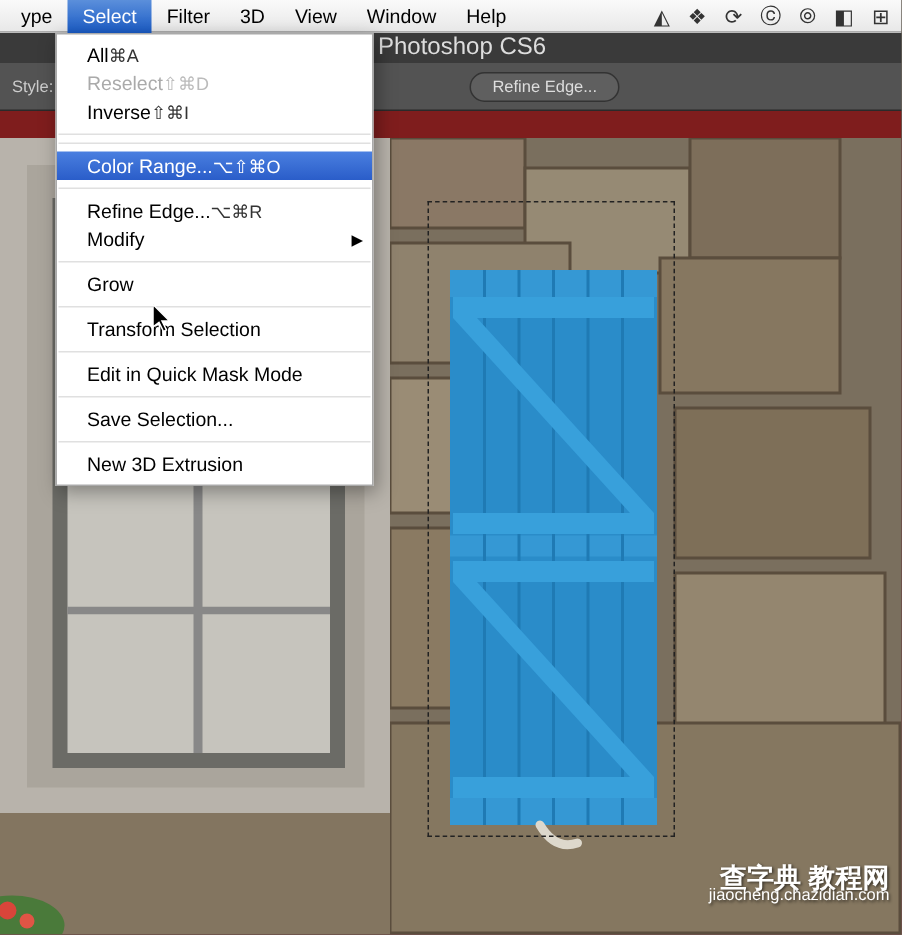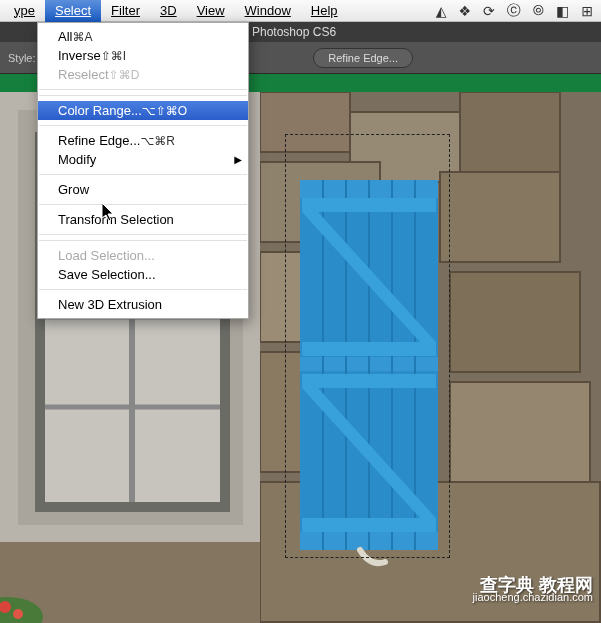--- a/index.html
+++ b/index.html
@@ -24,21 +24,20 @@
       position: relative;
       z-index: 100;
     }
     .menubar-item {
       padding: 3px 10px;
       font-size: 13px;
       color: #000;
       cursor: default;
       height: 22px;
       line-height: 16px;
-      text-decoration: underline;
     }
     .menubar-item.active {
       background: linear-gradient(#5b8fdb, #1a5bc5);
       color: #fff;
     }
     .menubar-icons {
       margin-left: auto;
       display: flex;
       align-items: center;
       gap: 12px;
@@ -47,21 +46,21 @@
     .menubar-icon {
       font-size: 14px;
       color: #333;
     }
     
     
     .app-titlebar {
       height: 20px;
       background: #3a3a3a;
       color: #ddd;
-      font-size: 12px;
+      font-size: 16px;
       display: flex;
       align-items: center;
       padding-left: 252px;
     }
     
     
     .options-bar {
       height: 32px;
       background: #535353;
       border-bottom: 1px solid #2a2a2a;
@@ -84,21 +83,21 @@
       margin-right: 180px;
     }
     
     
     .canvas-area {
       position: absolute;
       top: 74px;
       left: 0;
       right: 0;
       bottom: 0;
-      background: #15803d;
+      background: #7f1d1d;
       overflow: hidden;
     }
     .photo {
       position: absolute;
       top: 18px;
       left: 0;
       width: 601px;
       height: 531px;
     }
     
@@ -269,28 +268,28 @@
 
   <div class="watermark-main">查字典  教程网</div>
   <div class="watermark-sub">jiaocheng.chazidian.com</div>
 </div>
 
 <div class="dropdown">
   <div class="menu-item">
     <span>All</span>
     <span class="shortcut">⌘A</span>
   </div>
-  <div class="menu-item">
-    <span>Inverse</span>
-    <span class="shortcut">⇧⌘I</span>
-  </div>
   <div class="menu-item disabled">
     <span>Reselect</span>
     <span class="shortcut">⇧⌘D</span>
   </div>
+  <div class="menu-item">
+    <span>Inverse</span>
+    <span class="shortcut">⇧⌘I</span>
+  </div>
   <div class="menu-separator"></div>
   <div class="menu-separator"></div>
   <div class="menu-item highlighted">
     <span>Color Range...</span>
     <span class="shortcut">⌥⇧⌘O</span>
   </div>
   <div class="menu-separator"></div>
   <div class="menu-item">
     <span>Refine Edge...</span>
     <span class="shortcut">⌥⌘R</span>
@@ -301,24 +300,24 @@
   </div>
   <div class="menu-separator"></div>
   <div class="menu-item">
     <span>Grow</span>
   </div>
   <div class="menu-separator"></div>
   <div class="menu-item">
     <span>Transform Selection</span>
   </div>
   <div class="menu-separator"></div>
-  <div class="menu-separator"></div>
-  <div class="menu-item disabled">
-    <span>Load Selection...</span>
-  </div>
+  <div class="menu-item">
+    <span>Edit in Quick Mask Mode</span>
+  </div>
+  <div class="menu-separator"></div>
   <div class="menu-item">
     <span>Save Selection...</span>
   </div>
   <div class="menu-separator"></div>
   <div class="menu-item">
     <span>New 3D Extrusion</span>
   </div>
 </div>
 
 <svg class="cursor" style="top:203px;left:102px" width="16" height="20" viewBox="0 0 16 20">

